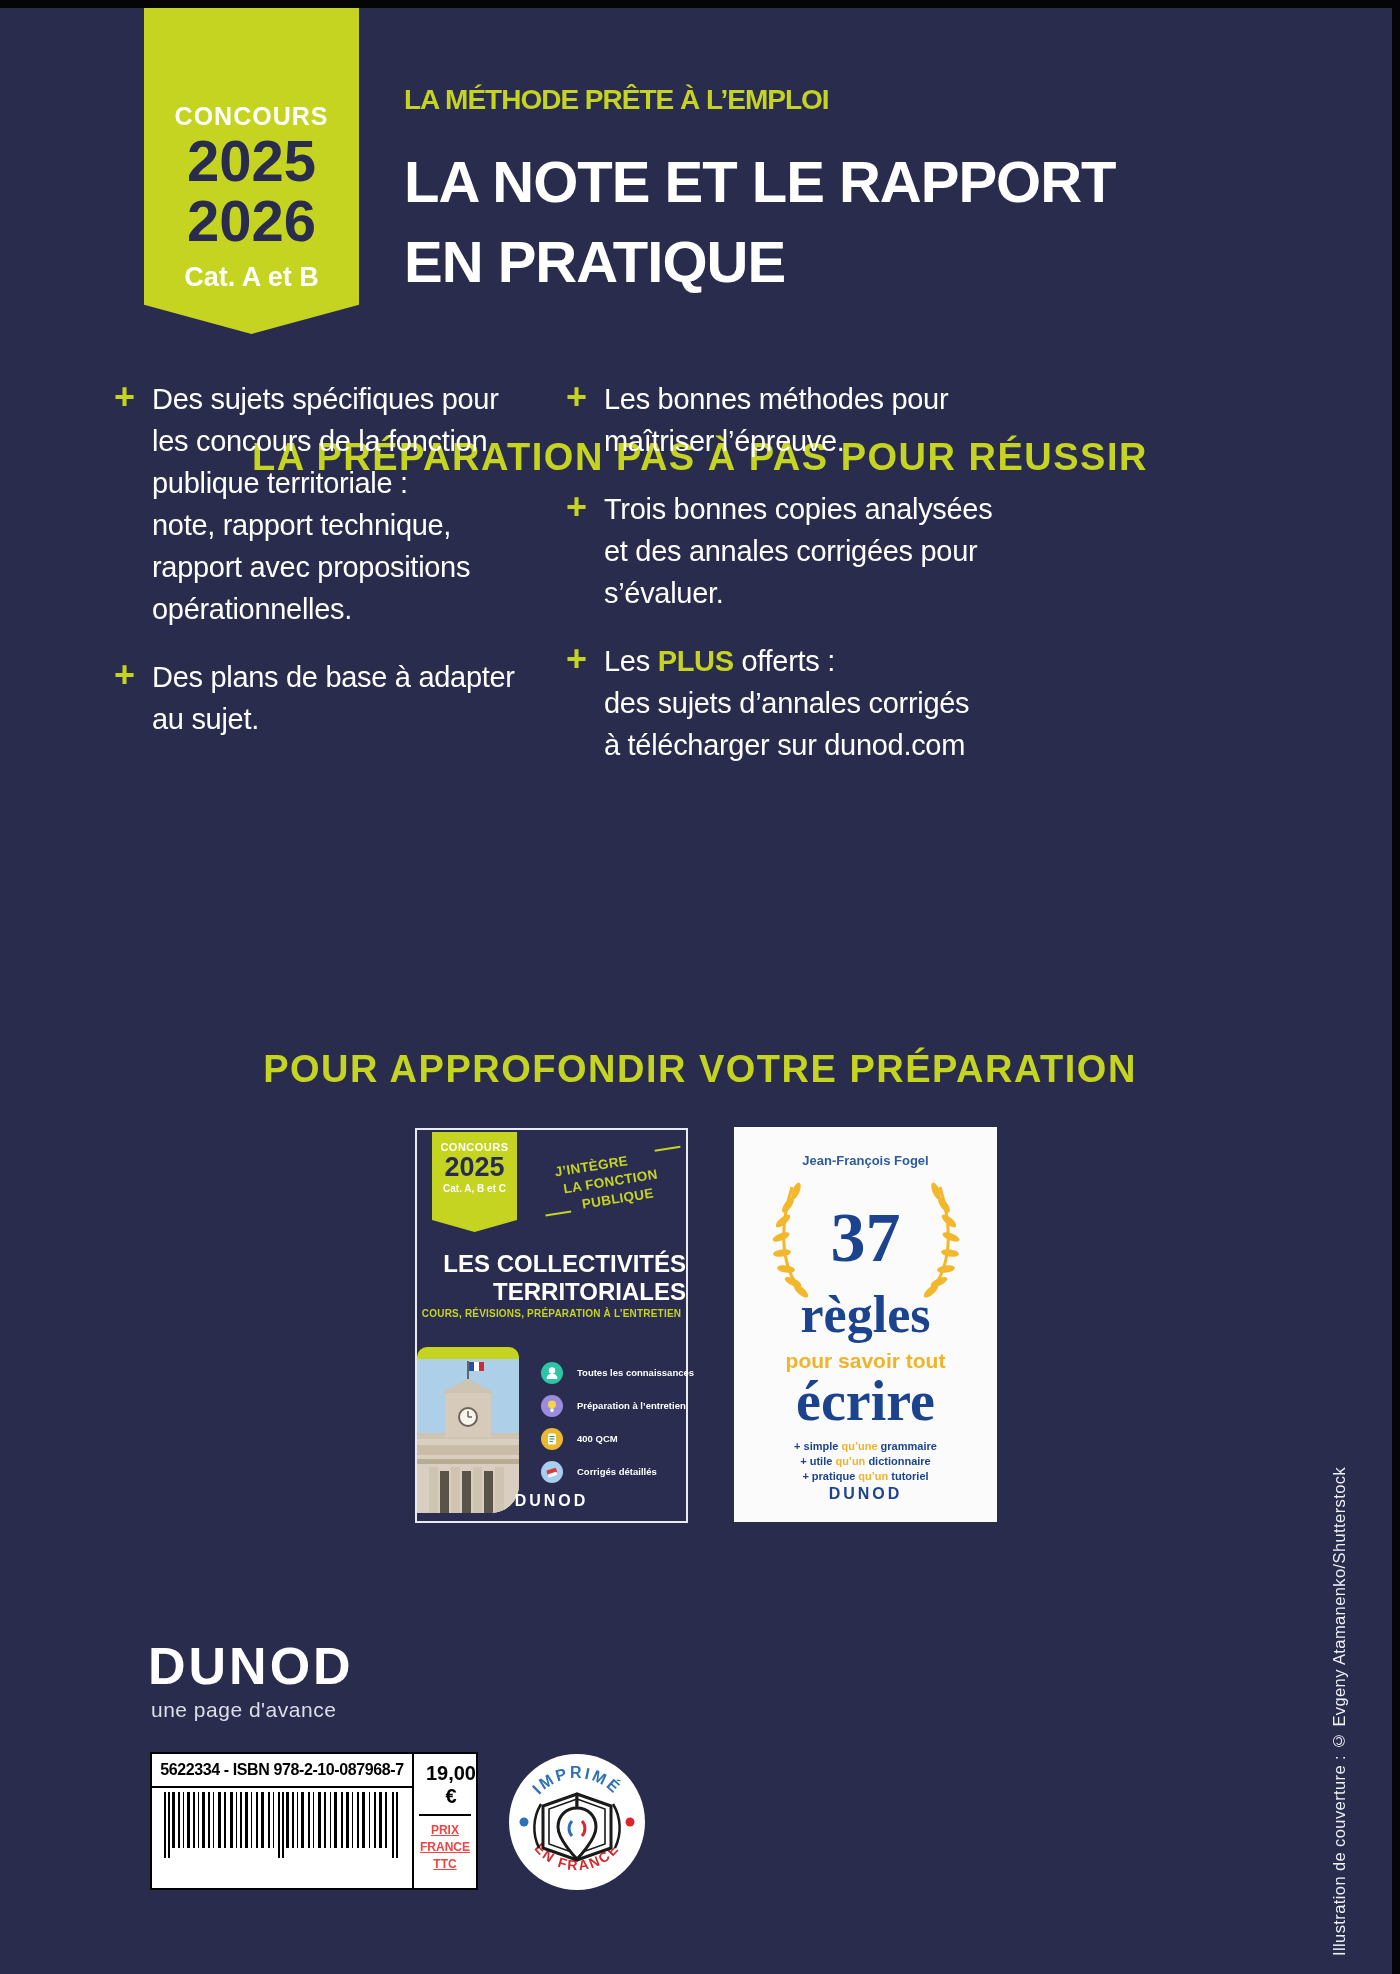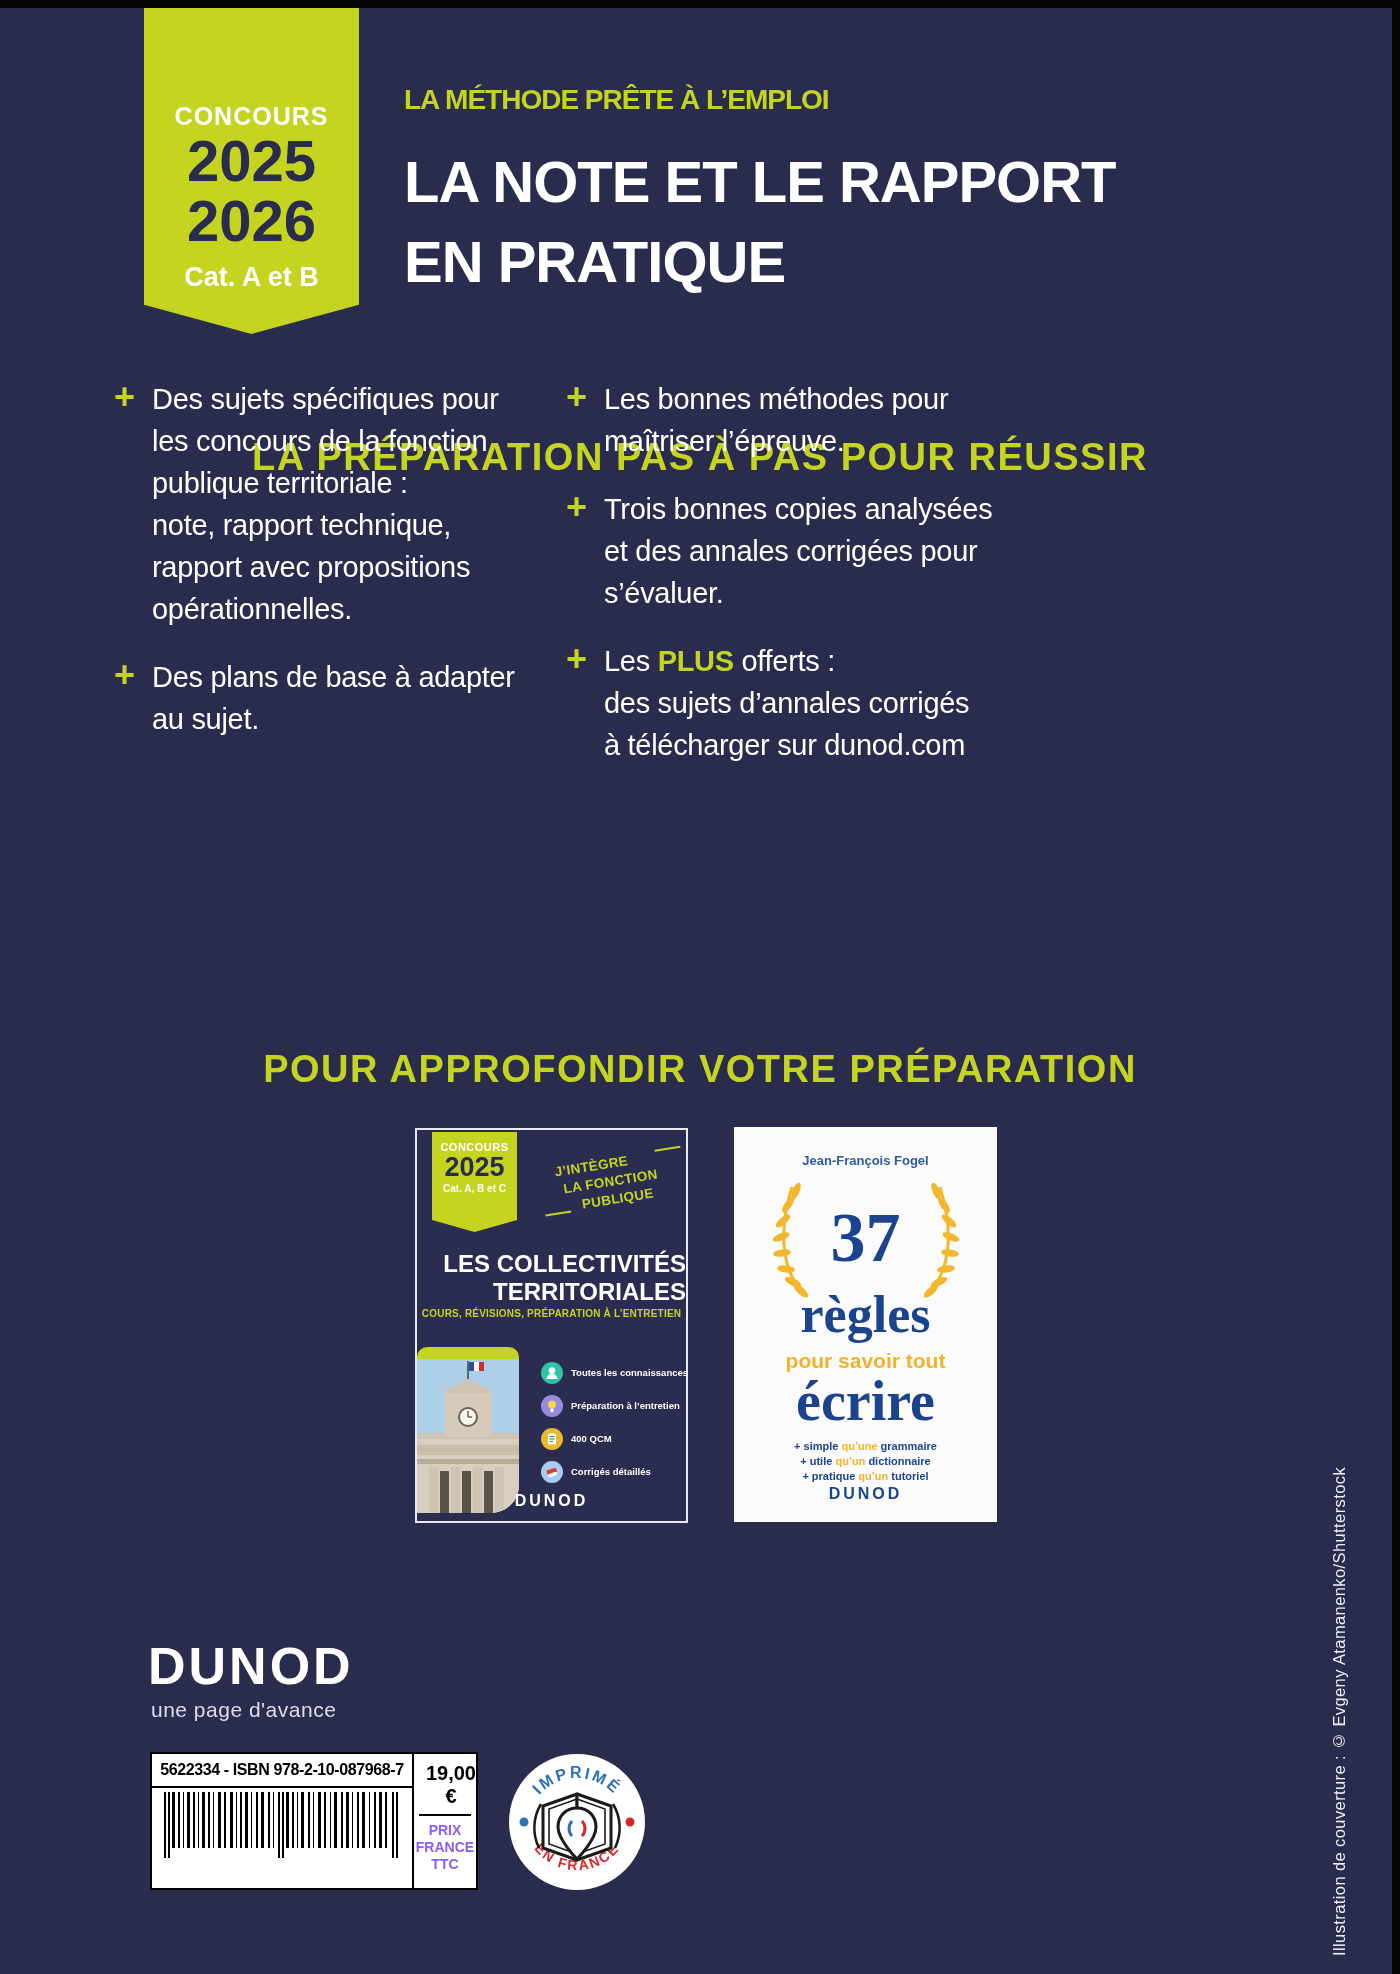--- a/index.html
+++ b/index.html
@@ -52,21 +52,21 @@
   .b1-title{position:absolute;left:0;top:120px;width:100%;text-align:right;color:#fff;
             font-weight:bold;font-size:24px;line-height:1.15;}
   .b1-sub{position:absolute;left:0;top:178px;width:100%;text-align:center;color:#c5d420;
           font-weight:bold;font-size:10px;letter-spacing:0.2px;}
   .photo{position:absolute;left:0px;top:217px;width:102px;height:166px;background:#c5d420;
          border-radius:10px 10px 28px 0;overflow:hidden;}
   .photo svg{position:absolute;left:0;top:12px;}
   .features{position:absolute;left:124px;top:232px;width:146px;}
   .feat{position:relative;margin-bottom:11px;height:22px;}
   .feat .fic{position:absolute;left:0;top:0;}
-  .feat .flab{position:absolute;left:30px;top:5px;color:#fff;font-weight:bold;font-size:9.5px;white-space:nowrap;}
+  .feat .flab{position:absolute;left:36px;top:5px;color:#fff;font-weight:bold;font-size:9.5px;white-space:nowrap;}
   .b1-logo{position:absolute;left:0;top:362px;width:100%;text-align:center;color:#fff;
            font-weight:bold;font-size:16px;letter-spacing:3px;}
   .b1-logo,.b2-logo,.dunod-big{font-family:"Liberation Sans",sans-serif;}
 
   .book2{position:absolute;left:734px;top:1127px;width:263px;height:395px;background:#fbfbfc;box-sizing:border-box;}
   .b2-author{position:absolute;left:0;top:26px;width:100%;text-align:center;color:#2d5b9e;font-size:13px;font-weight:bold;}
   .b2-37{position:absolute;left:0;top:76px;width:100%;text-align:center;color:#1c448e;
          font-family:"Liberation Serif",serif;font-weight:bold;font-size:70px;line-height:1;}
   .laurel{position:absolute;top:50px;}
   .laurel-l{left:36px;} .laurel-r{left:186px;}
@@ -89,21 +89,21 @@
          border:2px solid #000;box-sizing:border-box;display:flex;}
   .bc-main{width:262px;border-right:2px solid #000;position:relative;}
   .bc-isbn{height:32px;line-height:32px;text-align:center;border-bottom:2px solid #000;
            font-weight:bold;font-size:16px;letter-spacing:-0.4px;color:#000;}
   .bc-bars{position:absolute;left:12px;top:38px;}
   .bc-digits{position:absolute;left:0;bottom:3px;width:100%;text-align:center;background:transparent;
              font-size:24px;color:#000;letter-spacing:4px;word-spacing:10px;}
   .bc-price{flex:1;text-align:center;padding-top:8px;}
   .bc-euro{font-weight:bold;font-size:20px;color:#000;padding-left:12px;}
   .bc-hr{width:52px;height:2px;background:#000;margin:6px auto 6px auto;}
-  .bc-ml{font-weight:bold;font-size:14px;line-height:17px;color:#8b5cf6;}
+  .bc-ml{font-weight:bold;font-size:12px;line-height:17px;color:#ef4444;text-decoration:underline;}
   .stamp{position:absolute;left:507px;top:1752px;width:140px;height:140px;}
   .credit{position:absolute;left:1330px;top:1378px;height:578px;writing-mode:vertical-rl;
           transform:rotate(180deg);color:#eef0f6;font-size:16.5px;letter-spacing:0.4px;white-space:nowrap;}
 </style>
 </head>
 <body>
 
 <div class="page">
   <div class="edge-top"></div>
   <div class="edge-right"></div>

